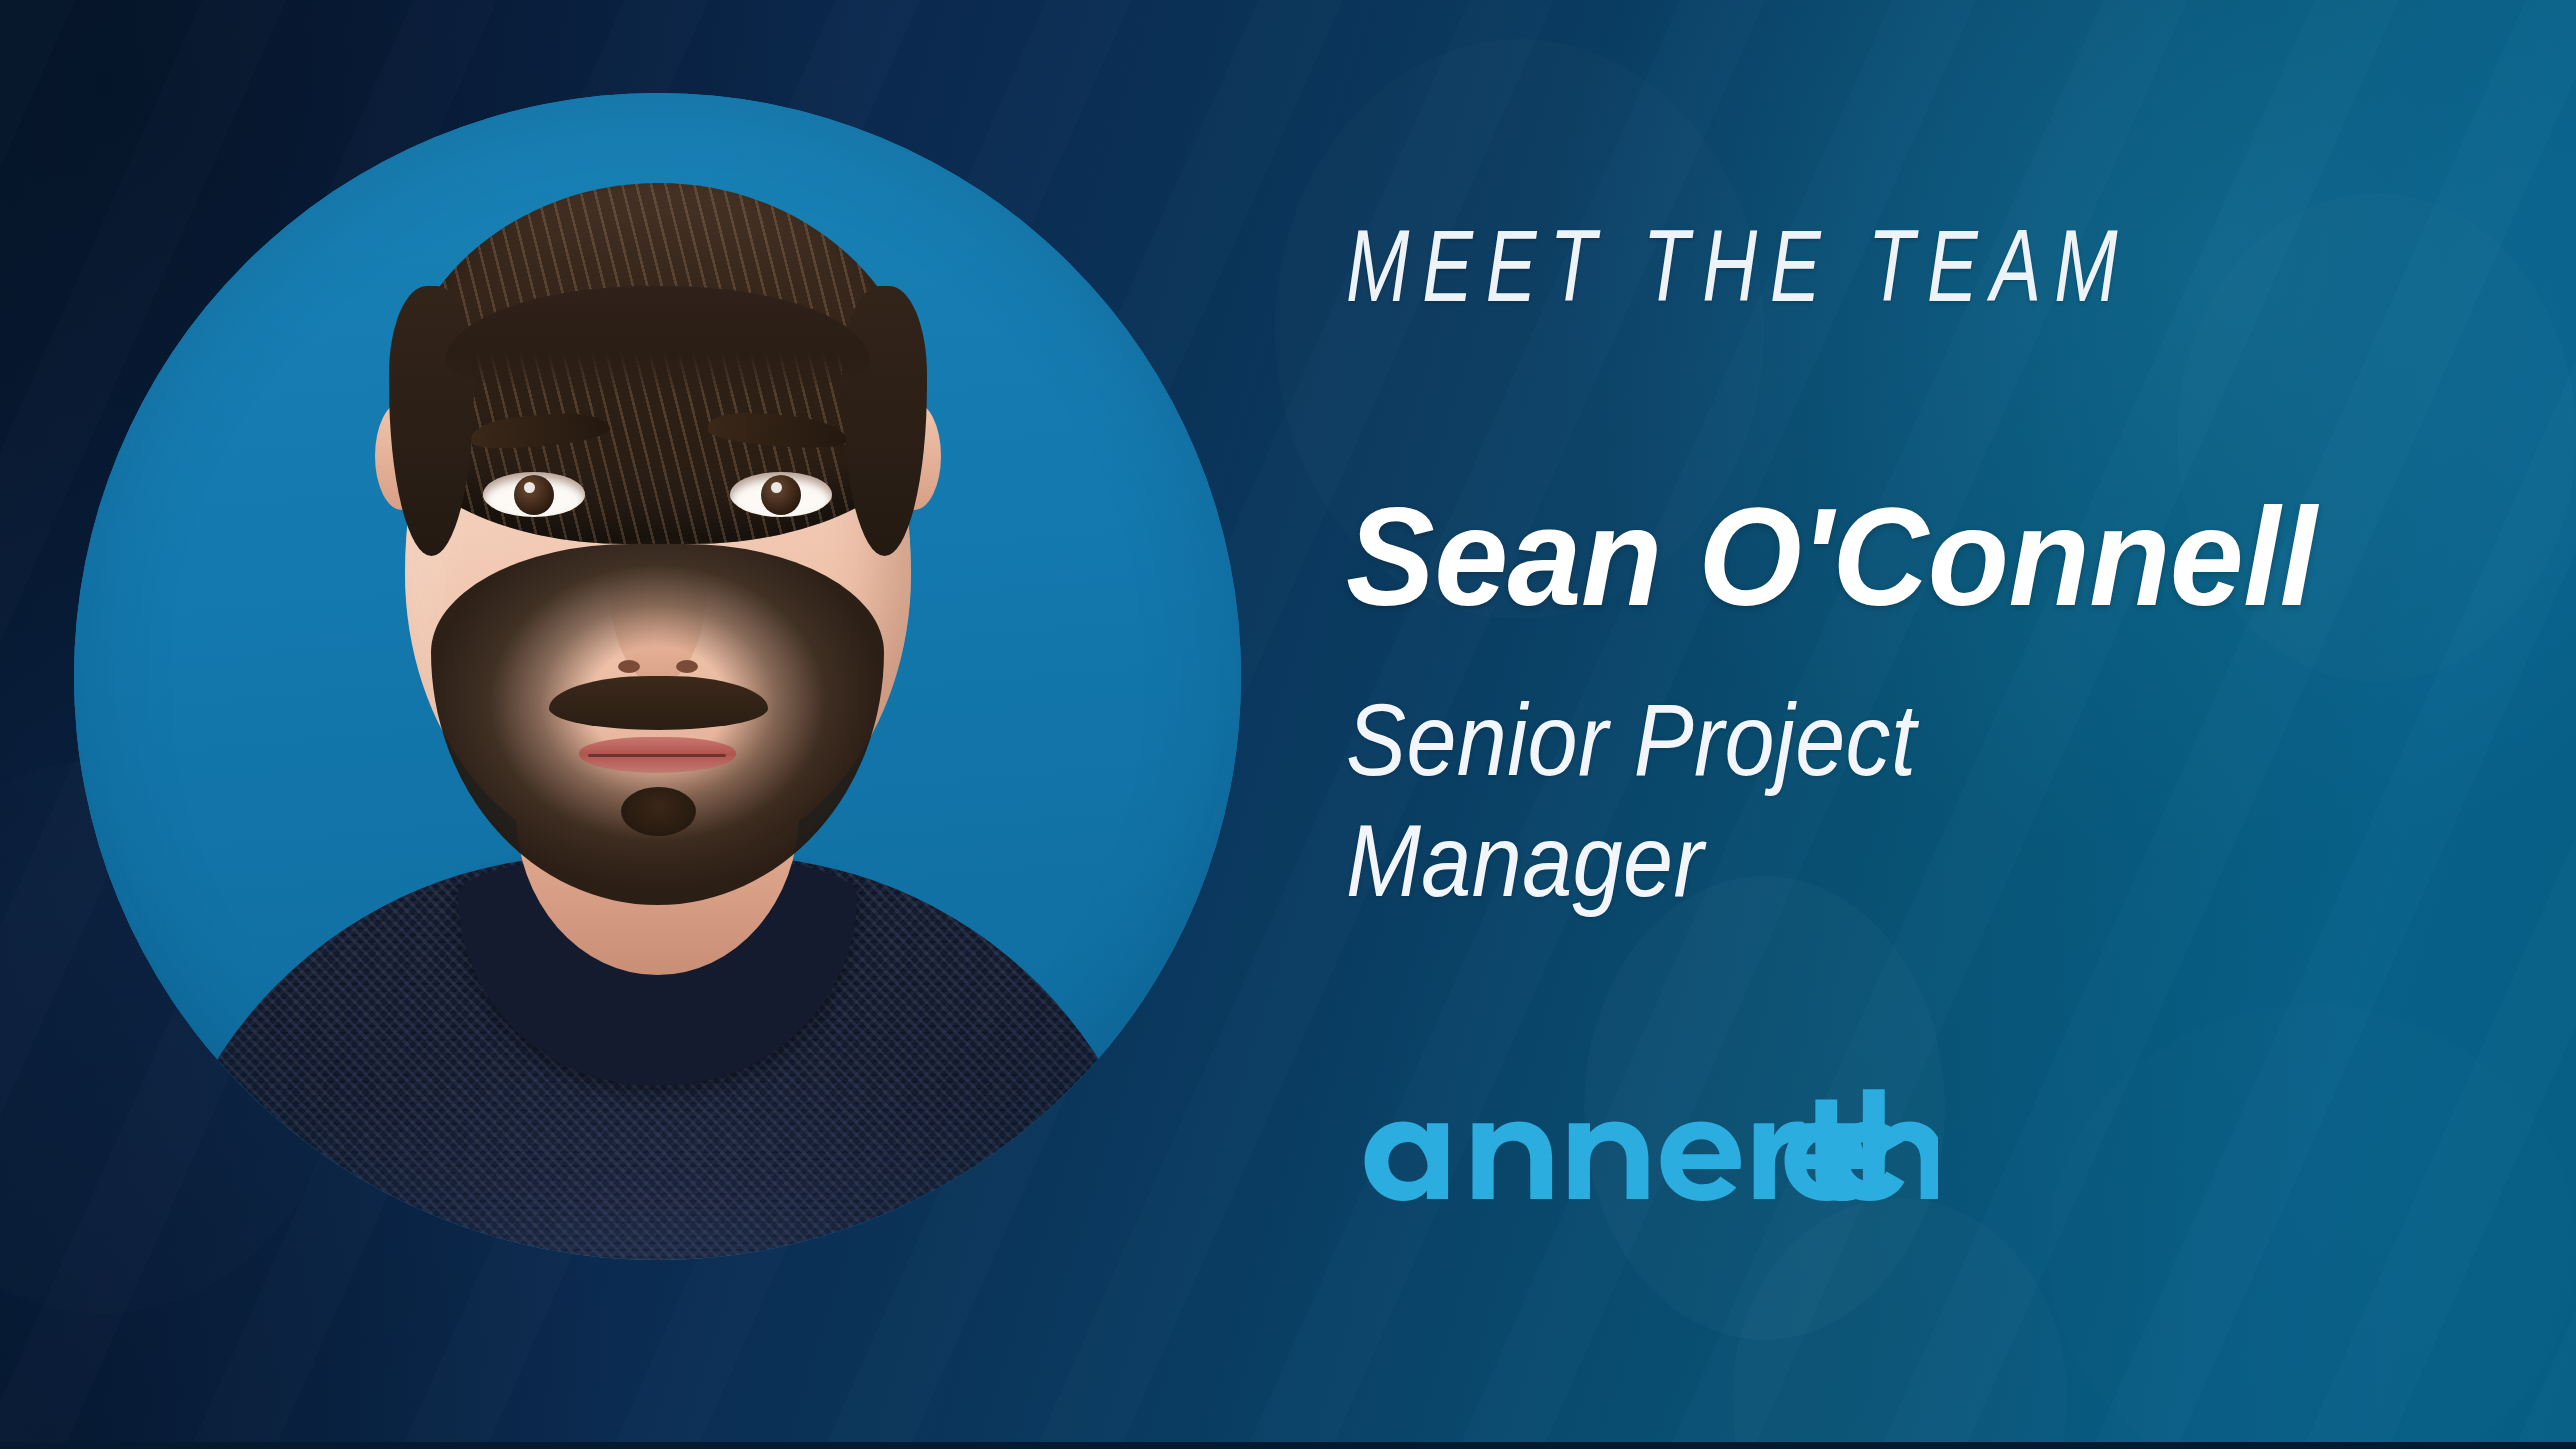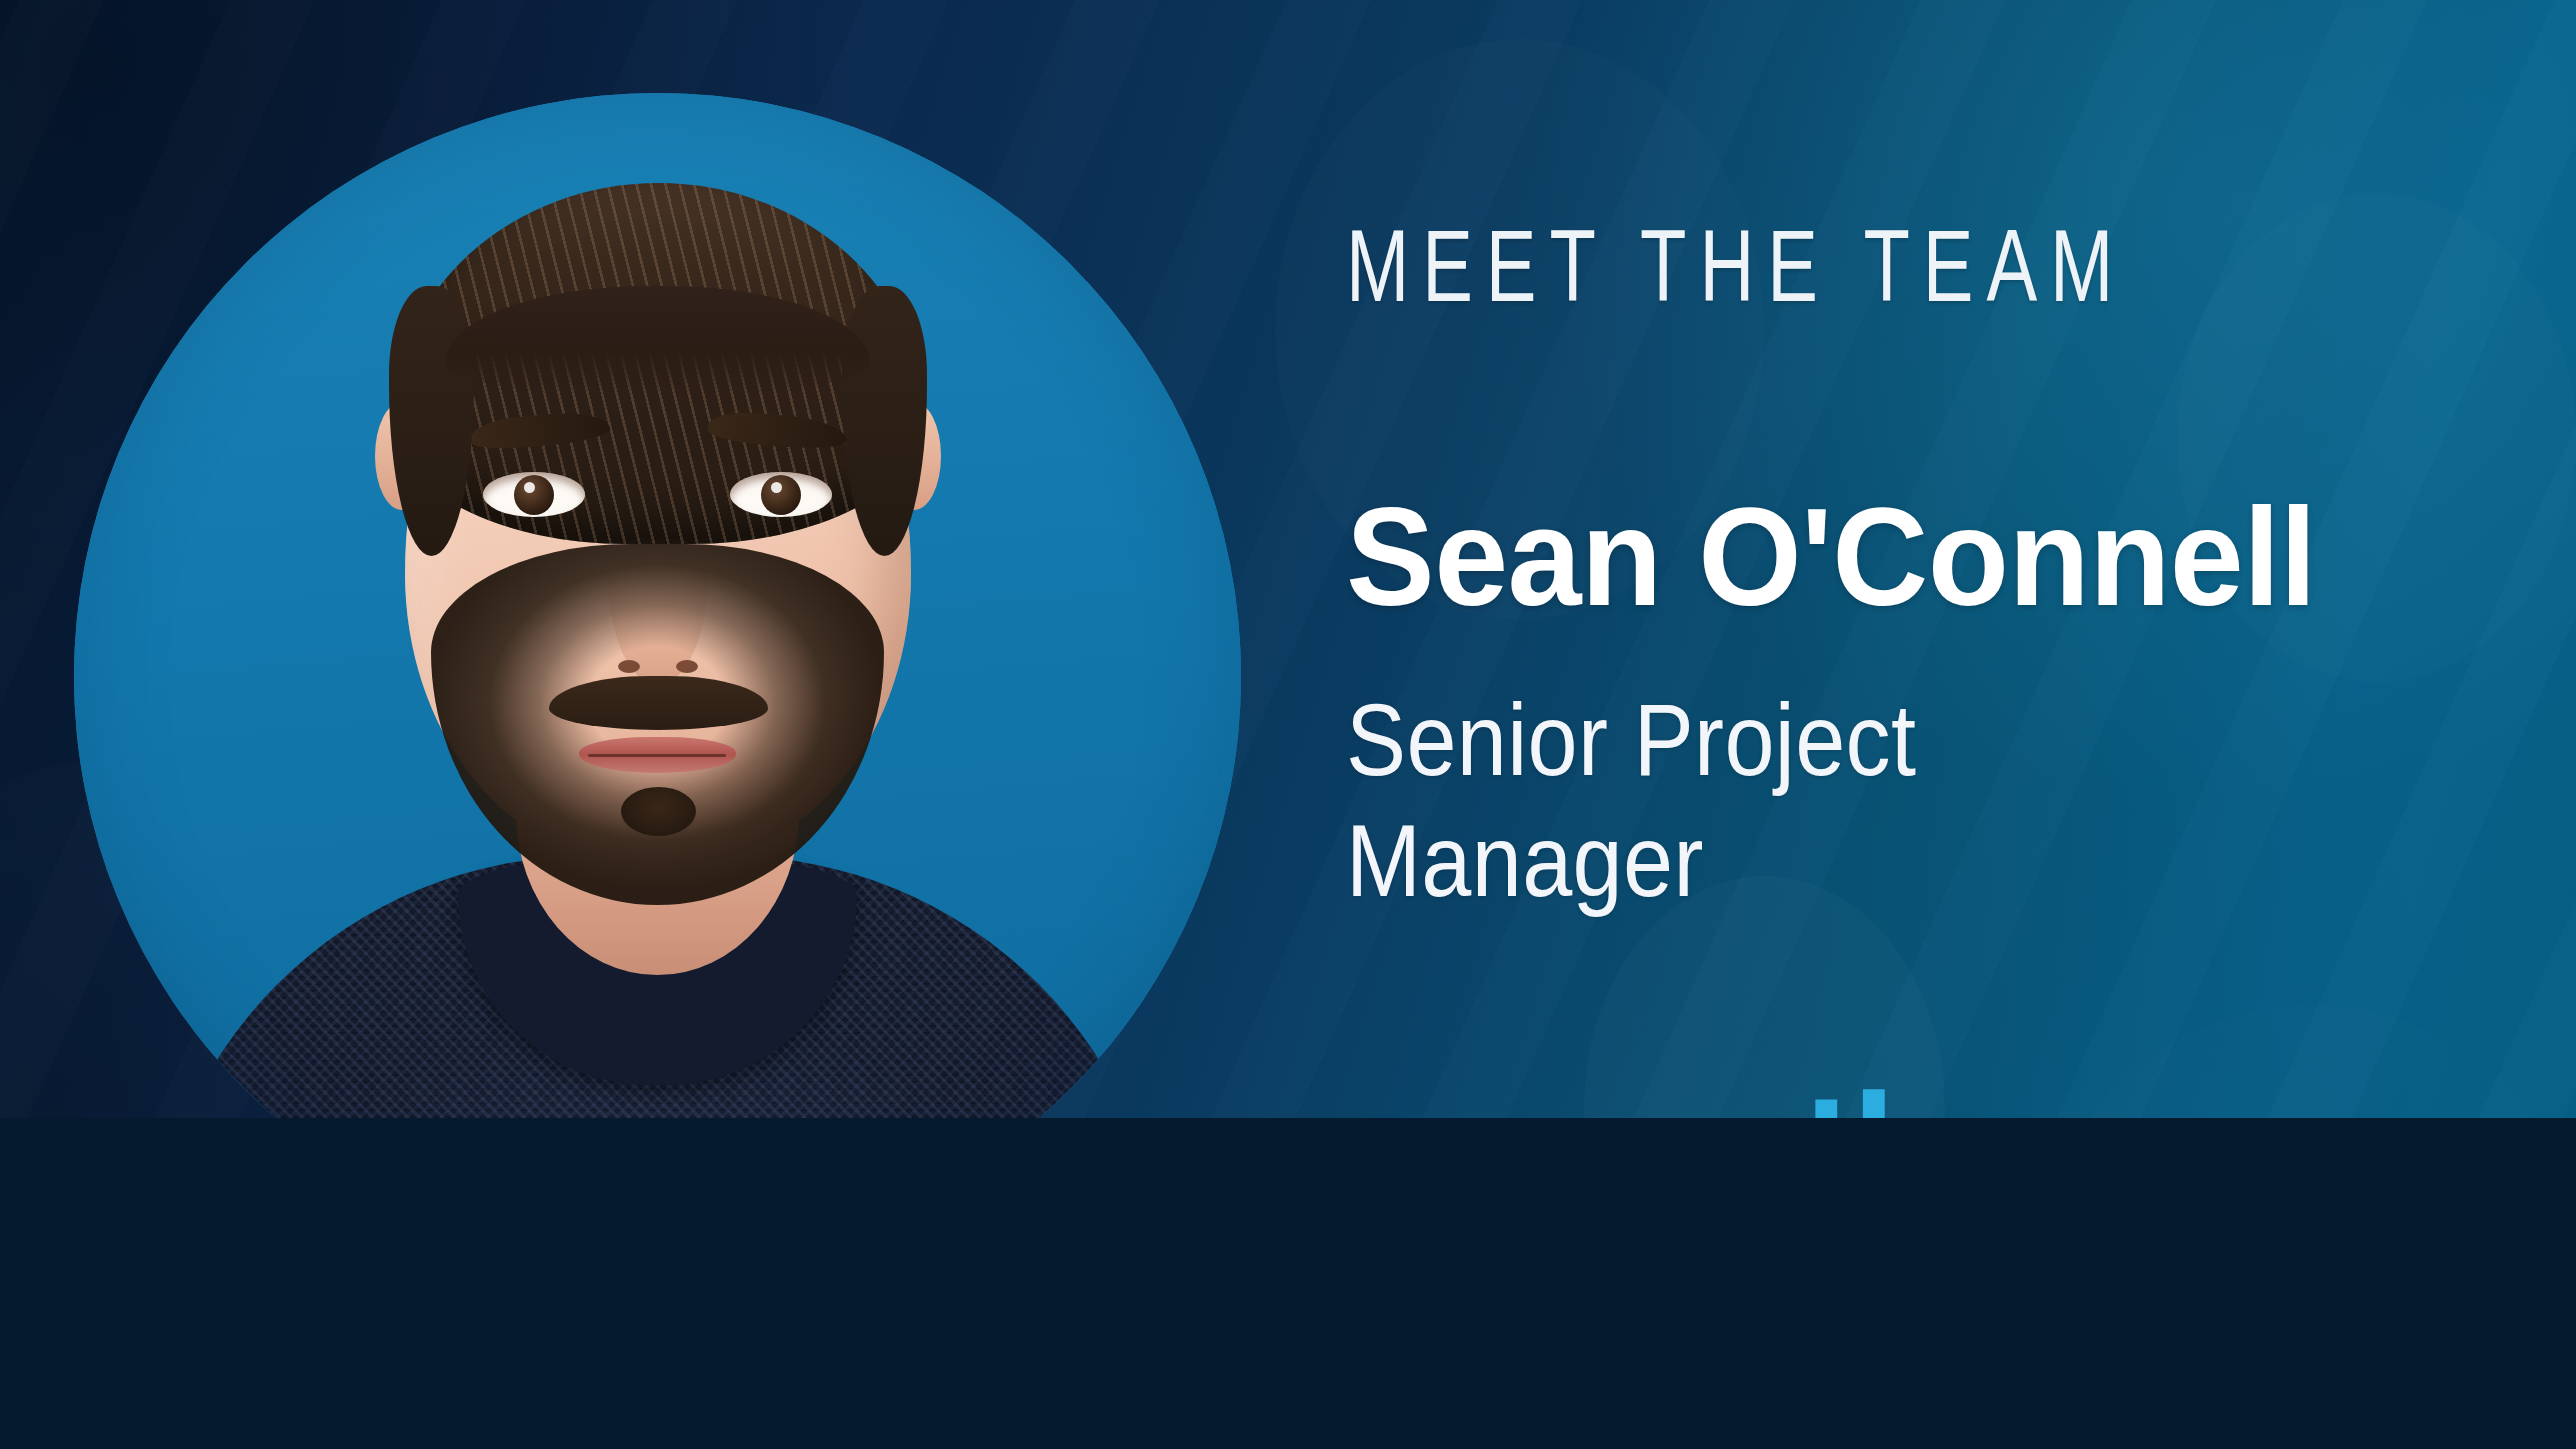--- a/index.html
+++ b/index.html
@@ -1,22 +1,23 @@
 <!DOCTYPE html>
 <html style="font-size:10.3px"><head>
 <meta charset="utf-8">
 <style>
   html,body{margin:0;padding:0;background:#05192f;}
   body{font-family:"Liberation Sans", sans-serif;}
 
   .card{
     position:relative;
-    width:2576px;height:1118px;
+    width:2576px;height:1442px;
     overflow:hidden;
     background:#0a2042;
+    font-style:italic;
   }
 
   
   .bg-base{
     position:absolute;inset:0;
     background:linear-gradient(107deg,
         #071a33 0%,
         #0a2245 17%,
         #0b2c51 34%,
         #0a3d63 54%,

